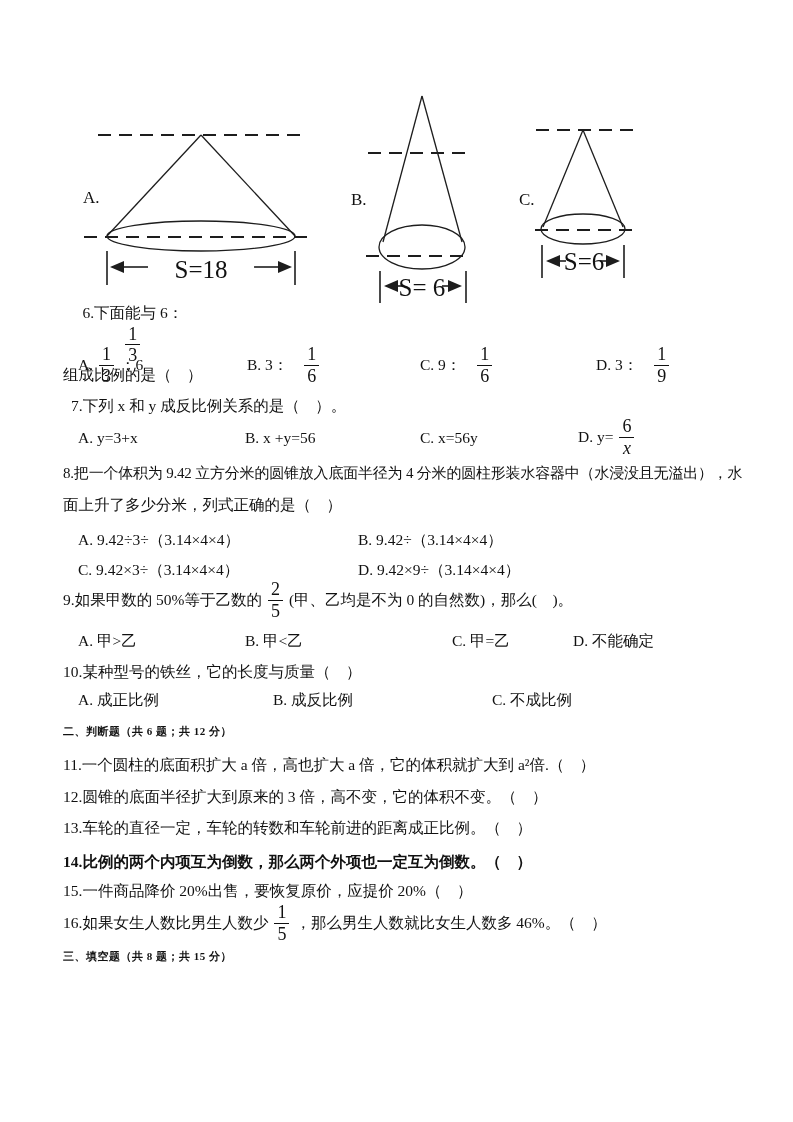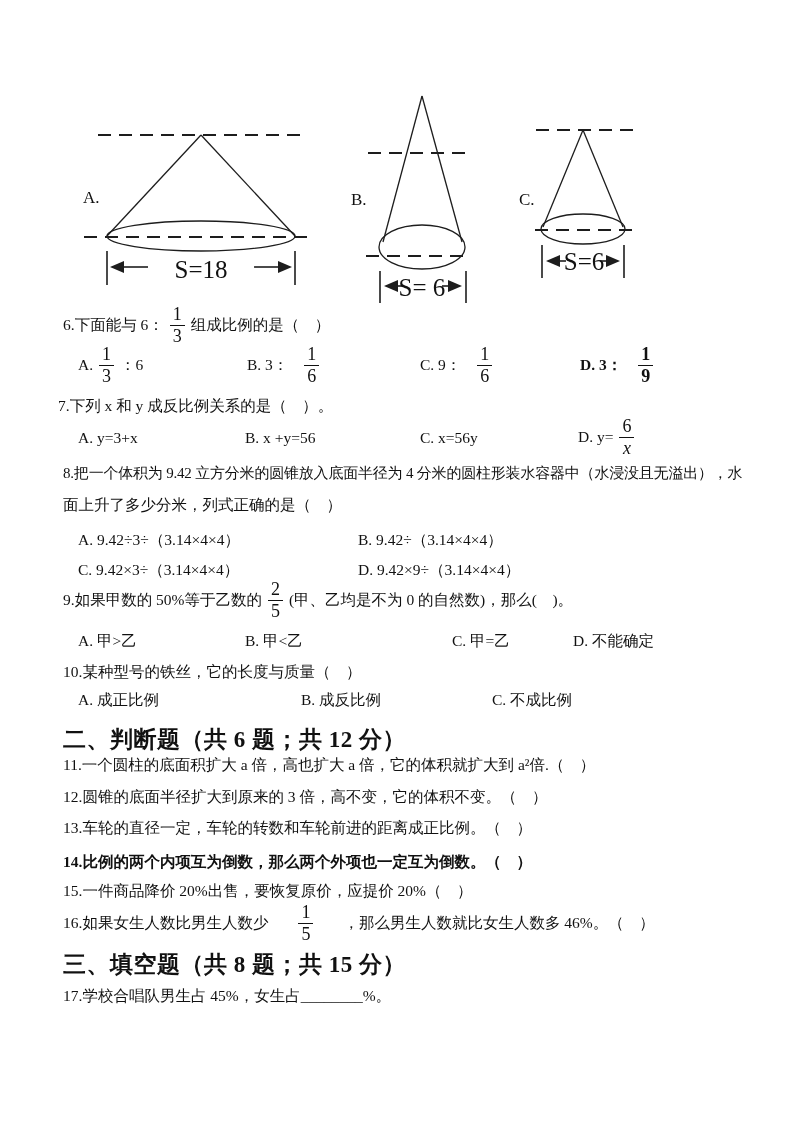--- a/index.html
+++ b/index.html
@@ -5,21 +5,21 @@
   html,body{margin:0;padding:0;background:#e8e8e8;}
   .page{
     position:relative;width:793px;height:1122px;margin:0 auto;
     background:#ffffff;color:#111;
     font-family:"Liberation Serif","DejaVu Serif",serif;
     overflow:hidden;
   }
   .line{position:absolute;font-size:15.5px;line-height:1.25;white-space:nowrap;}
   .tight{font-size:15px;letter-spacing:-0.2px;}
   .fline{position:absolute;display:flex;align-items:center;height:44px;font-size:15.5px;white-space:nowrap;}
-  .sec{position:absolute;font-weight:bold;font-size:23px;white-space:nowrap;letter-spacing:0.5px;}
+  .sec{position:absolute;font-weight:bold;font-size:11px;white-space:nowrap;letter-spacing:0.5px;}
   .frac{display:inline-block;text-align:center;vertical-align:middle;margin:0 6px;font-size:18px;line-height:1.12;font-family:"Liberation Serif","DejaVu Serif",serif;}
   .frac .fn{display:block;padding:0 3px;}
   .frac .fd{display:block;border-top:1.4px solid #111;padding:0 3px;}
   .it{font-style:italic;}
   svg text{font-family:"Liberation Serif","DejaVu Serif",serif;fill:#111;}
   svg .shape{stroke:#1d1d1d;fill:none;stroke-width:1.3;}
   svg .dash{stroke:#1d1d1d;fill:none;stroke-width:2.2;stroke-dasharray:13 8;}
   svg .tick{stroke:#1d1d1d;stroke-width:1.6;}
   svg .arrow{stroke:#1d1d1d;stroke-width:1.6;}
   svg .head{fill:#1d1d1d;stroke:none;}
@@ -75,21 +75,21 @@
       <line class="tick" x1="542" y1="245" x2="542" y2="278"></line>
       <line class="tick" x1="624" y1="245" x2="624" y2="278"></line>
       <line class="arrow" x1="566" y1="261" x2="558" y2="261"></line>
       <polygon class="head" points="546,261 560,255 560,267"></polygon>
       <line class="arrow" x1="600" y1="261" x2="608" y2="261"></line>
       <polygon class="head" points="620,261 606,255 606,267"></polygon>
       <text class="slabel" x="584" y="270" text-anchor="middle">S=6</text>
     </g>
   </svg>
 
-  <div class="fline" style="left:63px;top:303px;">
+  <div class="fline" style="left:63px;top:303px;flex-direction:column;">
     <span>6.下面能与 6：</span>
     <span class="frac">
         <span class="fn">1</span>
         <span class="fd">3</span>
       </span>
     <span>组成比例的是（　）</span>
   </div>
 
   <div class="fline" style="left:78px;top:343px;">
     <span>A.</span>
@@ -106,29 +106,29 @@
         <span class="fd">6</span>
       </span>
   </div>
   <div class="fline" style="left:420px;top:343px;">
     <span>C. 9：</span>
     <span class="frac" style="margin-left:16px;">
         <span class="fn">1</span>
         <span class="fd">6</span>
       </span>
   </div>
-  <div class="fline" style="left:580px;top:343px;font-weight:bold;">
+  <div class="fline" style="left:596px;top:343px;">
     <span>D. 3：</span>
     <span class="frac" style="margin-left:16px;">
         <span class="fn">1</span>
         <span class="fd">9</span>
       </span>
   </div>
 
-  <div class="line" style="left:58px;top:396px;">7.下列 x 和 y 成反比例关系的是（　）。</div>
+  <div class="line" style="left:71px;top:396px;">7.下列 x 和 y 成反比例关系的是（　）。</div>
   <div class="line" style="left:78px;top:428px;">A. y=3+x</div>
   <div class="line" style="left:245px;top:428px;">B. x +y=56</div>
   <div class="line" style="left:420px;top:428px;">C. x=56y</div>
   <div class="fline" style="left:578px;top:415px;justify-content:flex-end;">
     <span>D. y=</span>
     <span class="frac">
         <span class="fn">6</span>
         <span class="fd it">x</span>
       </span>
   </div>
@@ -148,36 +148,35 @@
       </span>
     <span> (甲、乙均是不为 0 的自然数)，那么(　)。</span>
   </div>
   <div class="line" style="left:78px;top:631px;">A. 甲&gt;乙</div>
   <div class="line" style="left:245px;top:631px;">B. 甲&lt;乙</div>
   <div class="line" style="left:420px;top:631px;margin-left:32px;">C. 甲=乙</div>
   <div class="line" style="left:573px;top:631px;">D. 不能确定</div>
 
   <div class="line" style="left:63px;top:662px;text-align:center;">10.某种型号的铁丝，它的长度与质量（　）</div>
   <div class="line" style="left:78px;top:690px;">A. 成正比例</div>
-  <div class="line" style="left:273px;top:690px;margin-left:28px;">B. 成反比例</div>
+  <div class="line" style="left:273px;top:690px;">B. 成反比例</div>
   <div class="line" style="left:462px;top:690px;margin-left:30px;">C. 不成比例</div>
 
   <div class="sec" style="left:63px;top:724px;">二、判断题（共 6 题；共 12 分）</div>
 
   <div class="line" style="left:63px;top:755px;">11.一个圆柱的底面积扩大 a 倍，高也扩大 a 倍，它的体积就扩大到 a²倍.（　）</div>
   <div class="line" style="left:63px;top:787px;">12.圆锥的底面半径扩大到原来的 3 倍，高不变，它的体积不变。（　）</div>
   <div class="line" style="left:63px;top:818px;">13.车轮的直径一定，车轮的转数和车轮前进的距离成正比例。（　）</div>
   <div class="line" style="left:63px;top:852px;font-weight:bold;">14.比例的两个内项互为倒数，那么两个外项也一定互为倒数。（　）</div>
   <div class="line" style="left:63px;top:881px;">15.一件商品降价 20%出售，要恢复原价，应提价 20%（　）</div>
 
-  <div class="fline" style="left:63px;top:901px;gap:24px;">
+  <div class="fline" style="left:63px;top:901px;">
     <span>16.如果女生人数比男生人数少</span>
     <span class="frac">
         <span class="fn">1</span>
         <span class="fd">5</span>
       </span>
     <span>，那么男生人数就比女生人数多 46%。（　）</span>
   </div>
 
   <div class="sec" style="left:63px;top:949px;">三、填空题（共 8 题；共 15 分）</div>
-  <div class="line" style="left:63px;top:986px;">17.学校合唱队男生占 45%，女生占________%。</div>
 
 </div>
 
 </body></html>

